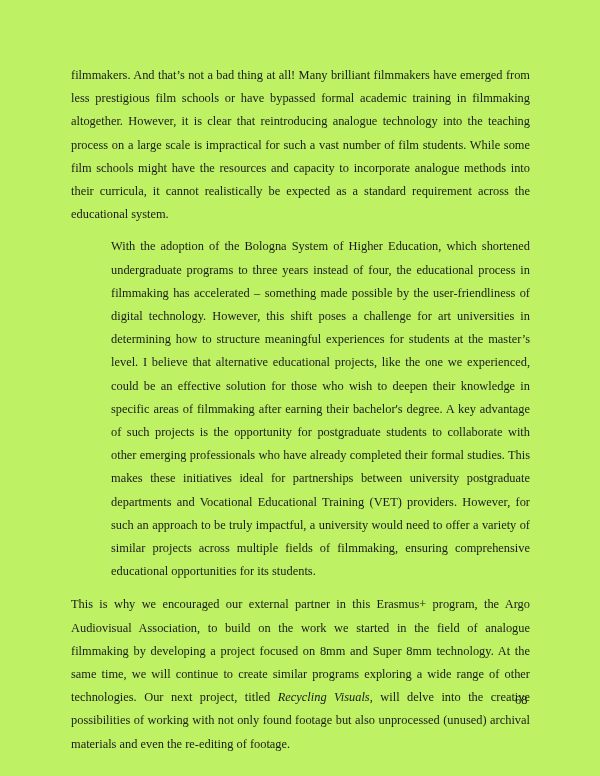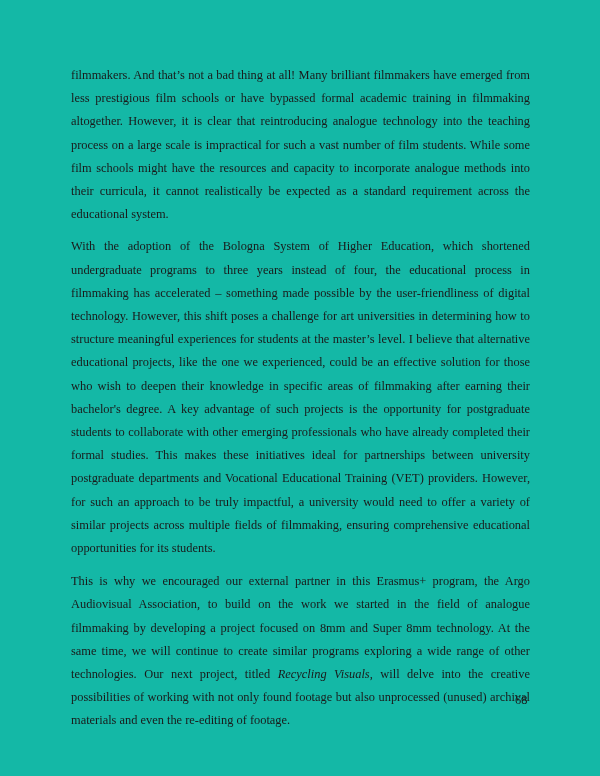--- a/index.html
+++ b/index.html
@@ -13,36 +13,36 @@
       position: relative;
       overflow: hidden;
       font-family: "Liberation Serif", "DejaVu Serif", serif;
       color: #1a1a1a;
     }
     .page {
       position: absolute;
       left: 0; top: 0;
       width: 600px;
       height: 776px;
-      background: #14b8a6;
+      background: #bef264;
     }
     .text-block {
       position: absolute;
       left: 71px;
       top: 64px;
       width: 459px;
     }
     .para {
       margin: 0 0 10px 0;
       font-size: 12.4px;
       line-height: 23.2px;
       text-align: justify;
     }
     .para.first { margin-bottom: 9px; }
-    .para.second { margin-bottom: 10px; }
+    .para.second { margin-bottom: 10px; margin-left: 40px; }
     .page-number {
       position: absolute;
       left: 515px;
       top: 693px;
       font-size: 12.4px;
     }
     em { }
   </style>
 </head>
 <body>

